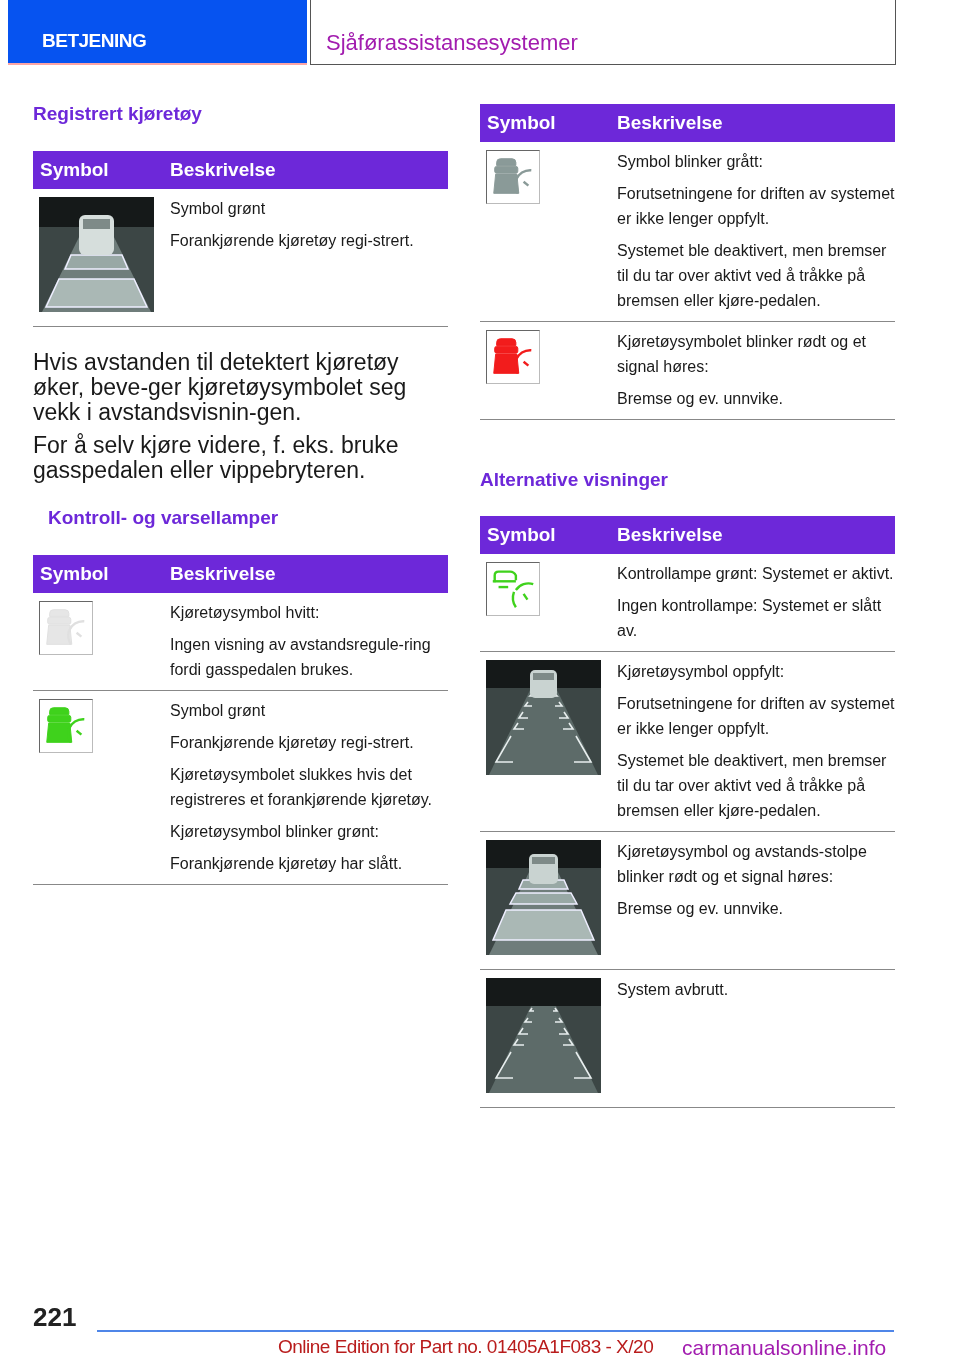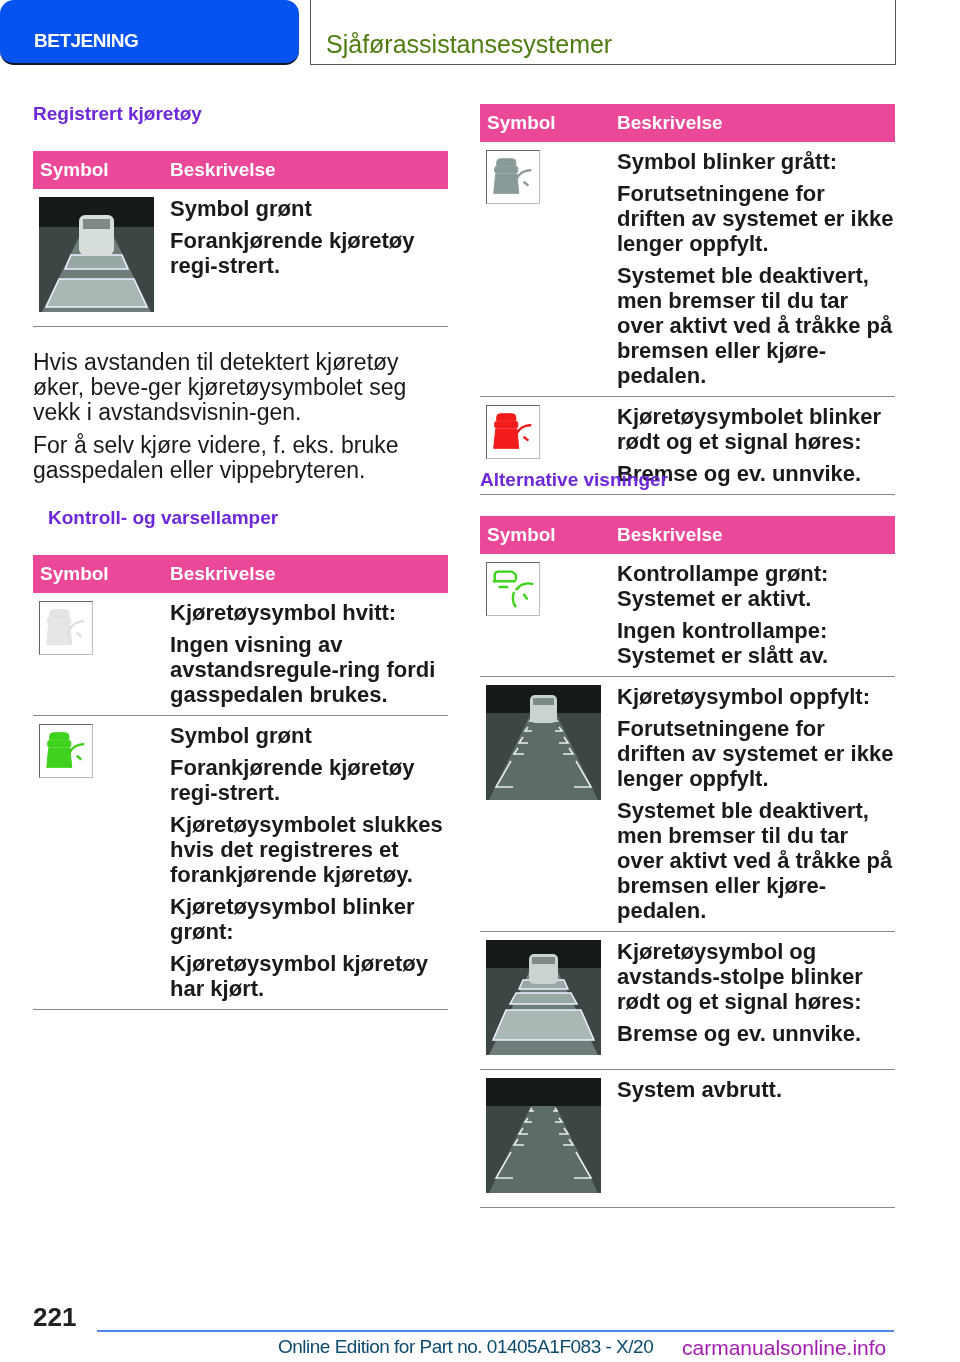--- a/index.html
+++ b/index.html
@@ -1,51 +1,51 @@
 <!DOCTYPE html>
 <html><head>
 <meta charset="utf-8">
 <style>
   html, body { margin:0; padding:0; background:#ffffff; }
   body { width:960px; height:1362px; position:relative; overflow:hidden;
          font-family:"Liberation Sans", sans-serif; color:#1a1a1a; }
 
   
-  .hdr-left { position:absolute; left:0; top:0; width:299px; height:65px; background:#0653f0;
-              border-bottom:2px solid #0f172a; box-sizing:border-box;border-radius:14px; }
+  .hdr-left { position:absolute; left:8px; top:0; width:299px; height:65px; background:#0653f0;
+              border-bottom:2px solid #fca5a5; box-sizing:border-box; }
   .hdr-left span { position:absolute; left:34px; top:30px; color:#fff; font-weight:bold; font-size:19px; letter-spacing:-0.5px; }
   .hdr-right { position:absolute; left:310px; top:0; width:586px; height:65px; box-sizing:border-box;
                border-left:1.5px solid #555; border-right:1.5px solid #555; border-bottom:1.5px solid #555; }
-  .hdr-right span { position:absolute; left:15px; top:30px; font-size:25px; color:#4d7c0f; }
+  .hdr-right span { position:absolute; left:15px; top:30px; font-size:22px; color:#a21caf; }
 
   .col { position:absolute; width:415px; }
   .col-l { left:33px; }
   .col-r { left:480px; }
 
   h2 { color:#6d28d9; font-size:19px; font-weight:bold; margin:0; position:absolute; left:0; white-space:nowrap; }
 
   table { border-collapse:collapse; width:415px; position:absolute; left:0; }
-  th { background:#ec4899; color:#fff; font-weight:bold; font-size:19px; text-align:left;
+  th { background:#6d28d9; color:#fff; font-weight:bold; font-size:19px; text-align:left;
        height:38px; padding:0 0 0 7px; }
   th.c2 { padding-left:7px; }
   td { vertical-align:top; border-bottom:1.5px solid #888; padding:0; }
   td.sym { width:124px; padding:8px 0 10px 6px; border-right:0; }
-  td.desc { font-size:22px; line-height:25px; padding:7px 0 8px 7px;font-weight:bold; }
+  td.desc { font-size:16px; line-height:25px; padding:7px 0 8px 7px; }
   td.desc p { margin:0 0 7px 0; }
   td.desc p:last-child { margin-bottom:0; }
 
   .icon-box { width:54px; height:54px; border:1px solid #bbb; border-top:1.5px solid #666; border-left:1.5px solid #666; box-sizing:border-box; background:#fff; }
   .road-box { width:115px; height:115px; }
 
   .para { position:absolute; left:0; width:415px; font-size:23px; line-height:25px; }
   .para p { margin:0 0 8px 0; }
 
   .page-num { position:absolute; left:33px; top:1302px; font-size:26px; font-weight:bold; color:#222; }
   .footer-line { position:absolute; left:97px; top:1330px; width:797px; height:2px; background:#4f86e8; }
-  .footer-text { position:absolute; left:278px; top:1336px; font-size:19px; color:#0c4a6e; letter-spacing:-0.5px; }
+  .footer-text { position:absolute; left:278px; top:1336px; font-size:19px; color:#b91c1c; letter-spacing:-0.5px; }
   .footer-wm { position:absolute; left:682px; top:1336px; font-size:21px; color:#a21caf; }
 </style>
 </head>
 <body>
 
 <svg width="0" height="0" style="position:absolute">
   <defs>
     <symbol id="car-gauge" viewBox="0 0 54 54">
       <path d="M10 12 Q10 8 14 8 L26 8 Q30 8 30 12 L30 15 L10 15 Z"></path>
       <rect x="8" y="16" width="24" height="7" rx="2"></rect>
@@ -119,21 +119,21 @@
       <td class="sym">
             <div class="icon-box"><svg width="52" height="52">
                 <use href="#car-gauge" fill="#3fd21c" stroke="#3fd21c"></use>
               </svg></div>
           </td>
       <td class="desc">
         <p>Symbol grønt</p>
         <p>Forankjørende kjøretøy regi-strert.</p>
         <p>Kjøretøysymbolet slukkes hvis det registreres et forankjørende kjøretøy.</p>
         <p>Kjøretøysymbol blinker grønt:</p>
-        <p>Kjøretøysymbol kjøretøy har kjørt.</p>
+        <p>Forankjørende kjøretøy har slått.</p>
       </td>
     </tr>
   </tbody>
     </table>
 </div>
 
 <div class="col col-r" style="top:0;">
   <table style="top:104px;">
     <tbody>
         <tr>

